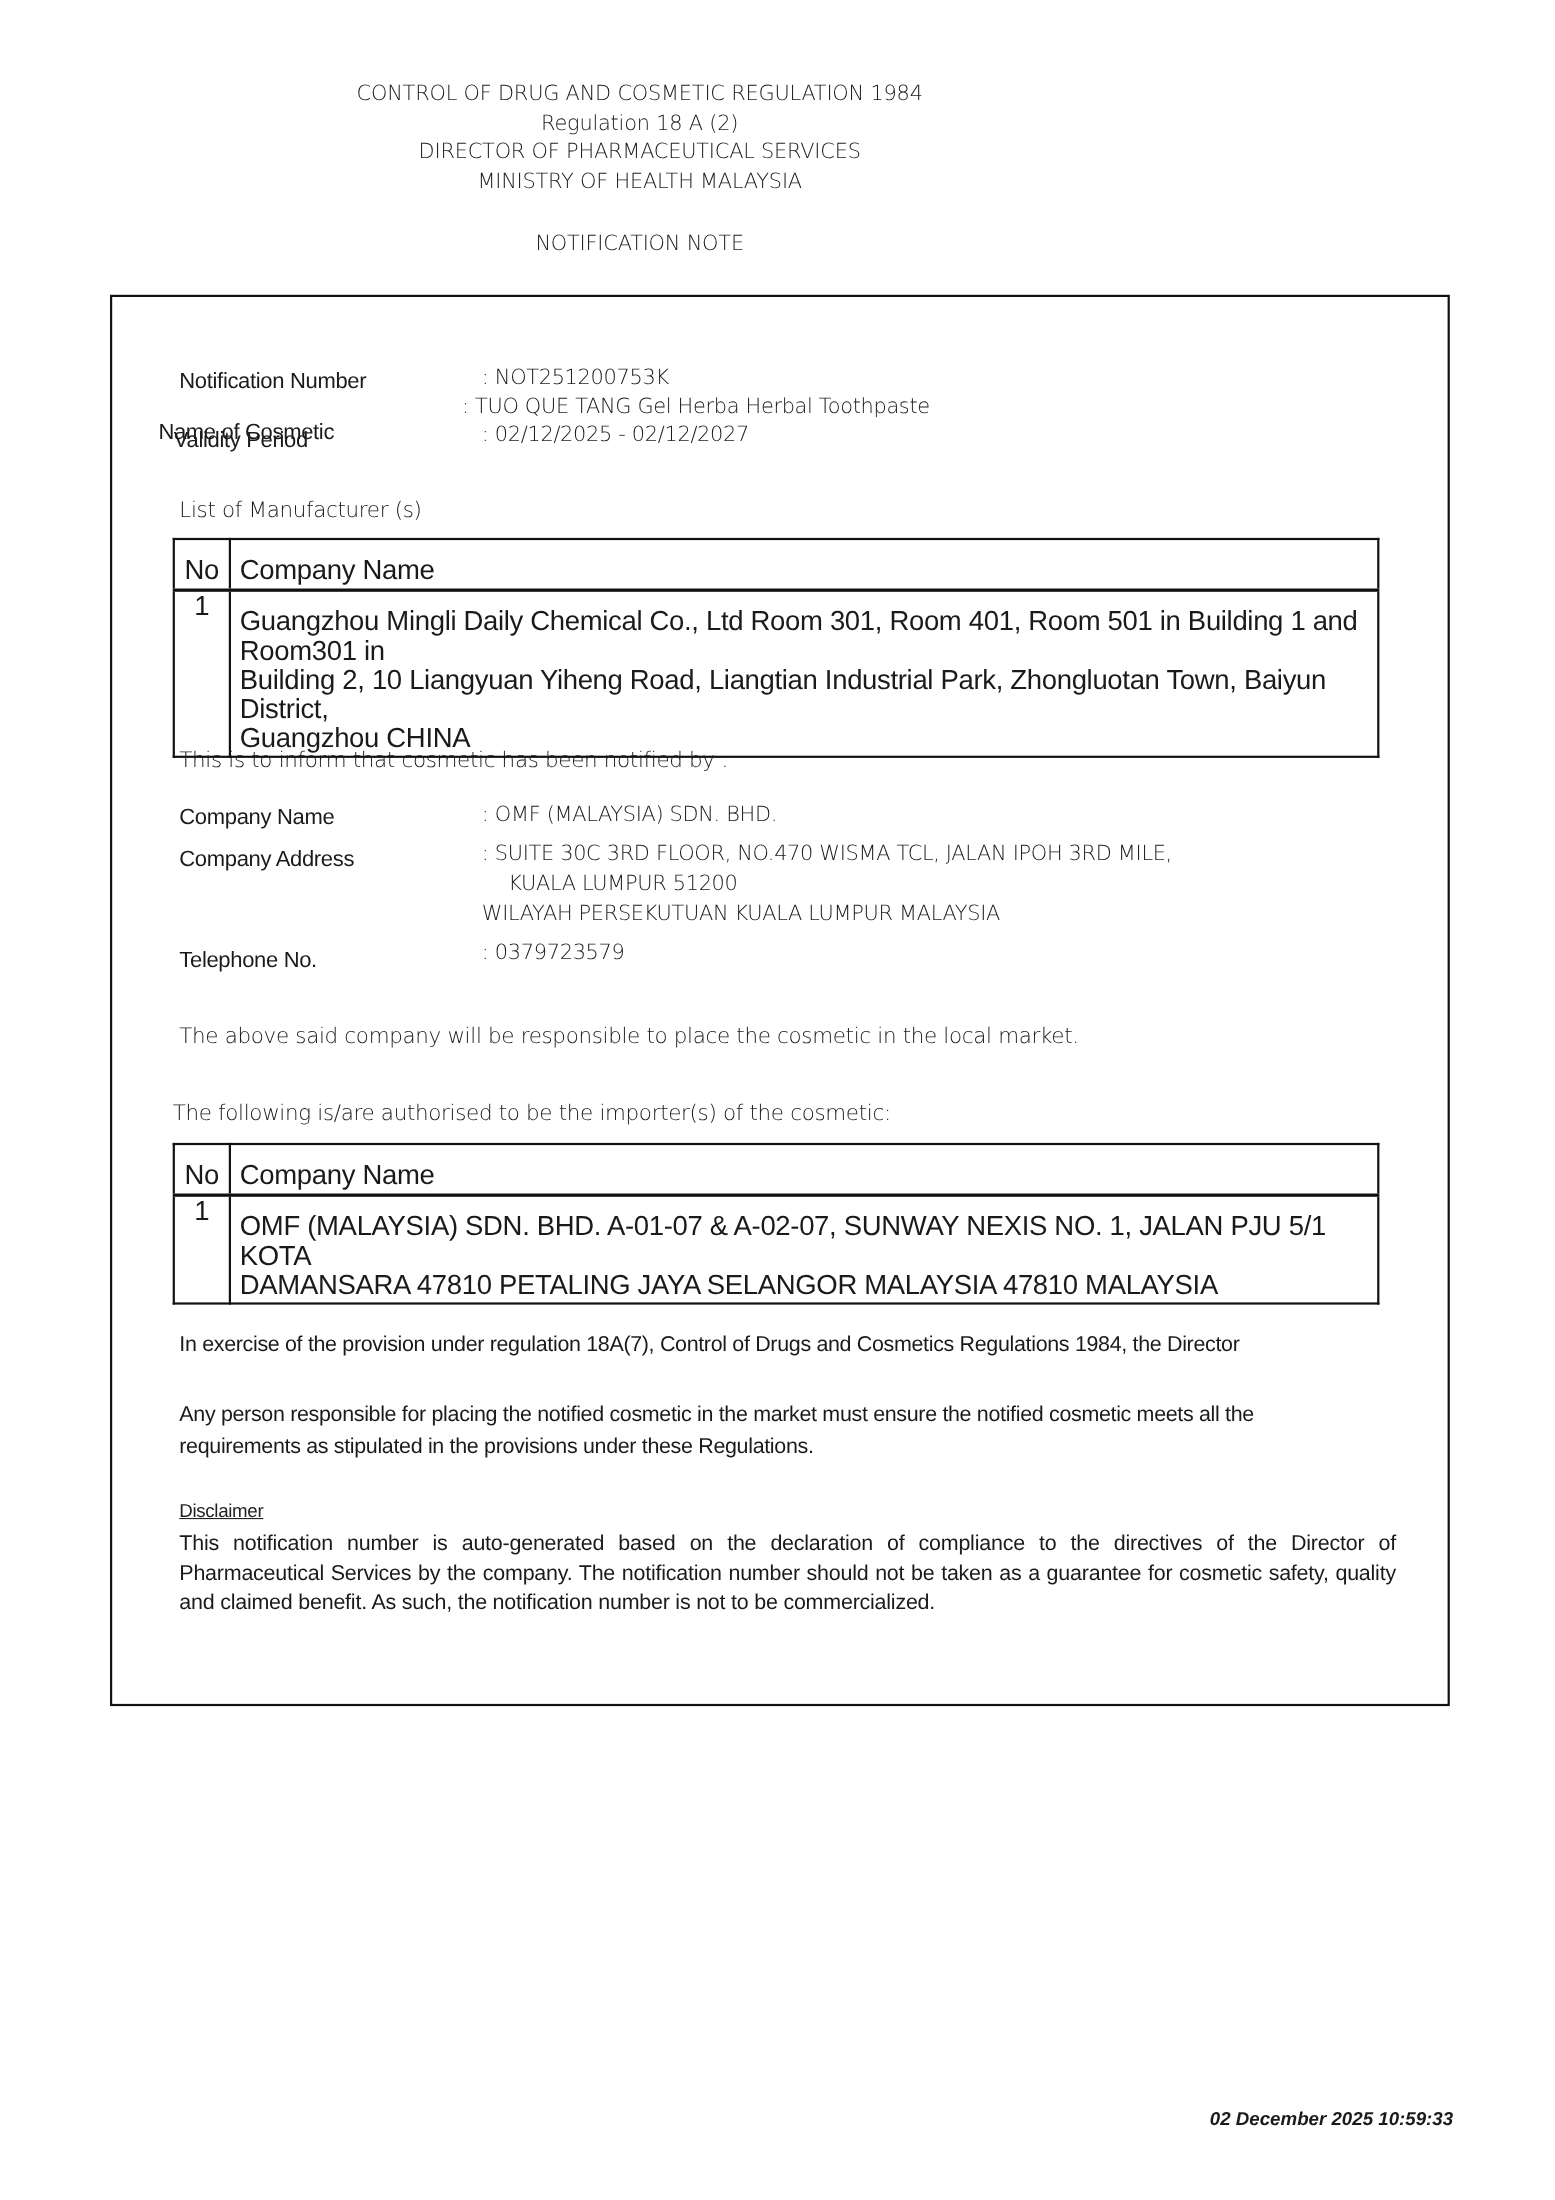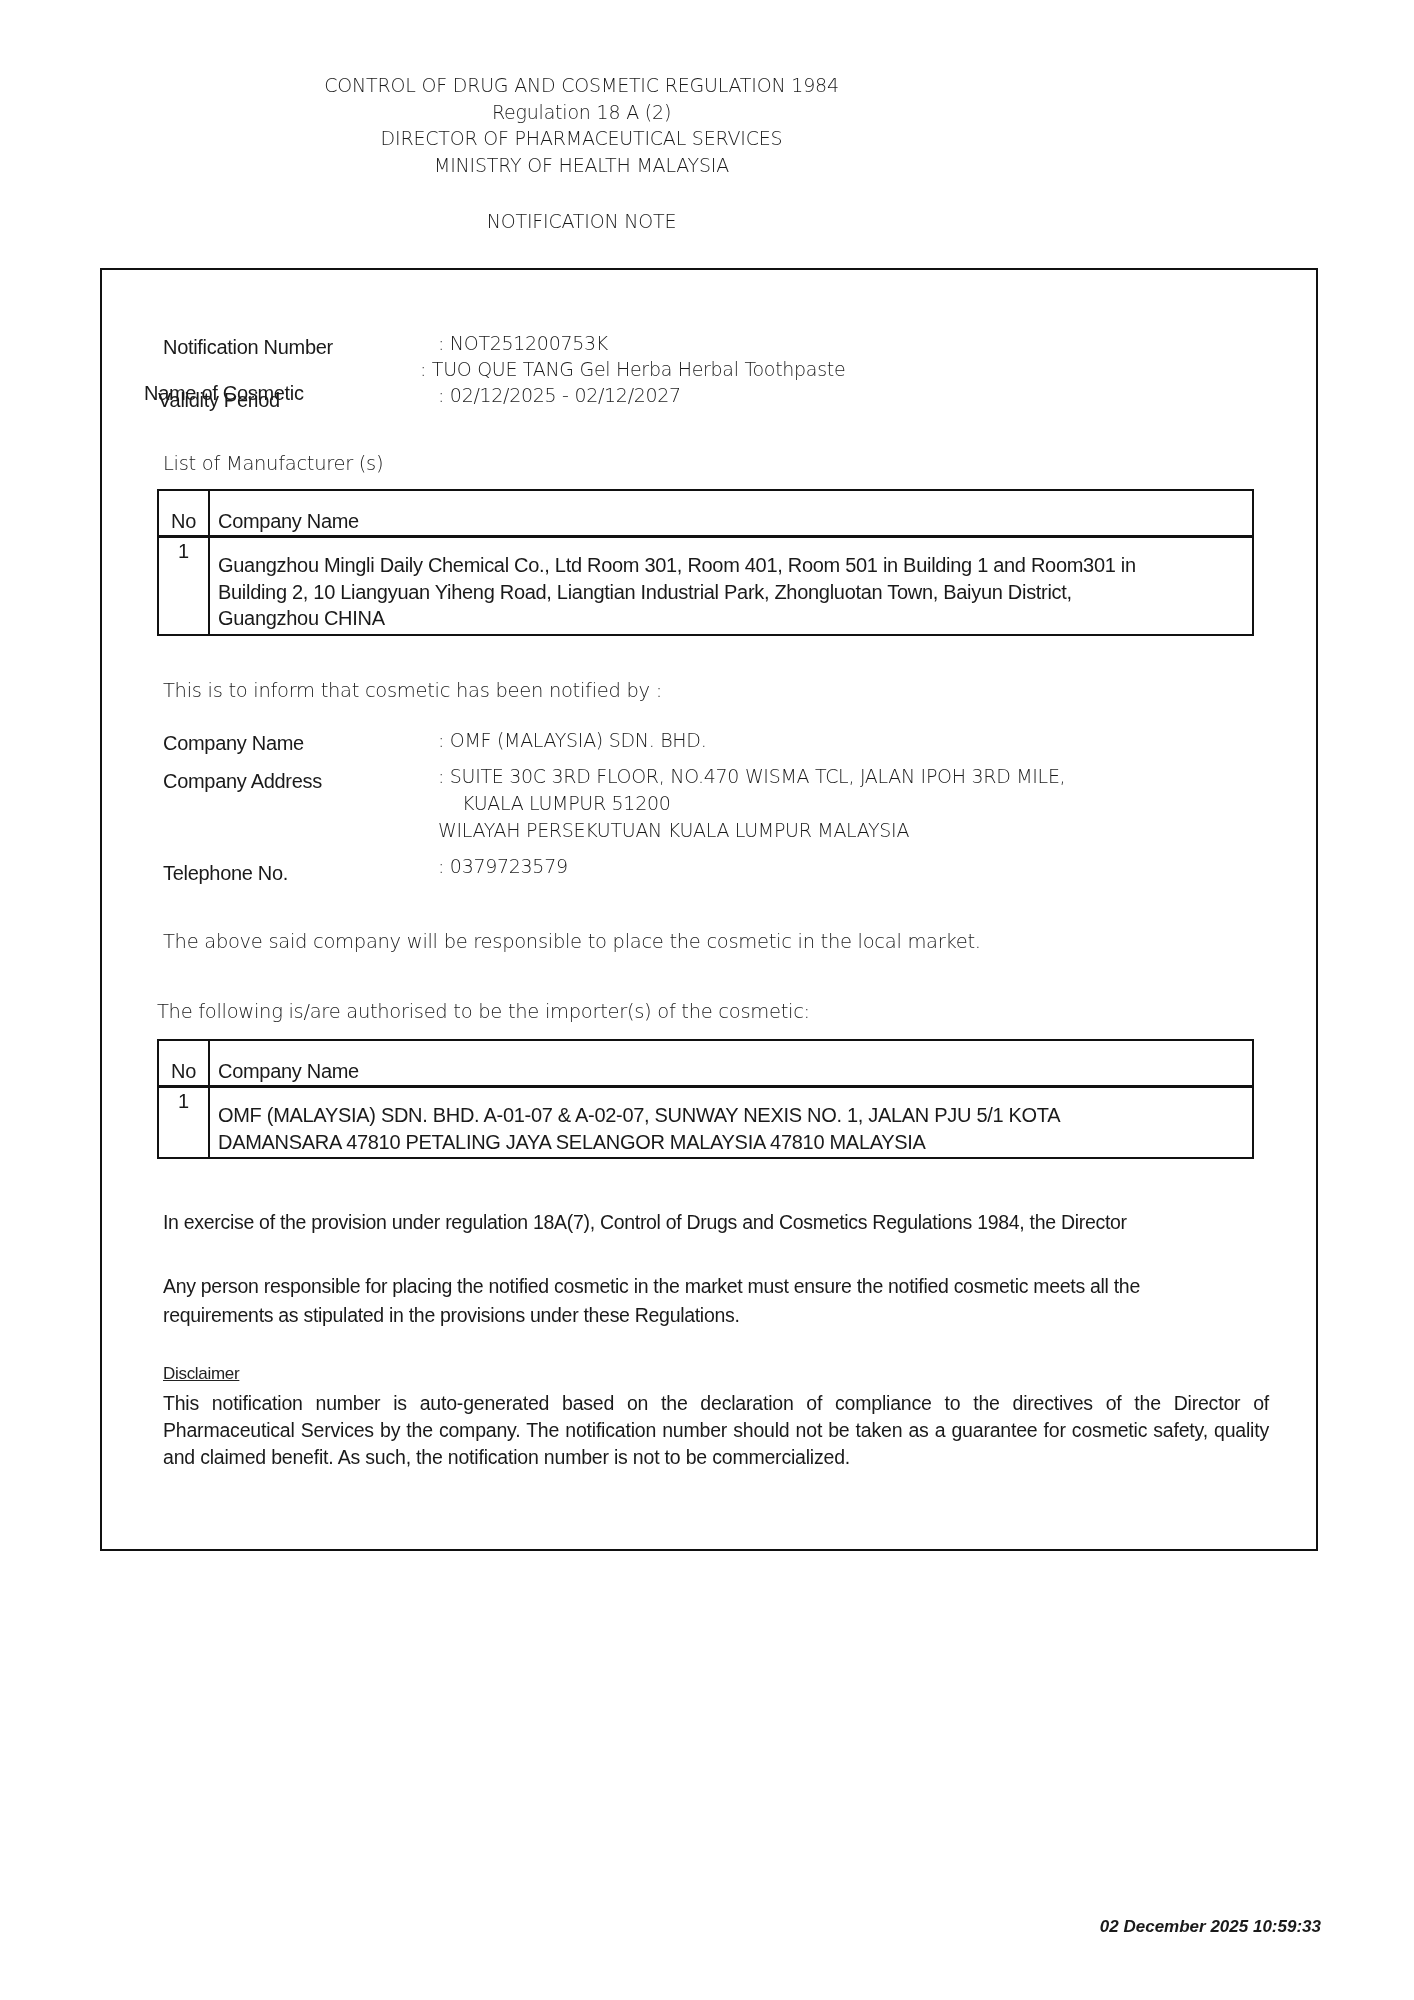--- a/index.html
+++ b/index.html
@@ -54,21 +54,21 @@
     .sentence {
       font-family: "DejaVu Sans", sans-serif;
       font-size: 19.5px;
       font-weight: 300;
       letter-spacing: -0.3px;
     }
     table.grid {
       position: absolute;
       border-collapse: collapse;
       font-family: "Liberation Sans", sans-serif;
-      font-size: 20px;
+      font-size: 25px;
       letter-spacing: -0.3px;
     }
     table.grid td, table.grid th {
       border: 2px solid #111;
       font-weight: normal;
       text-align: left;
       vertical-align: top;
       padding: 0 8px;
     }
     table.grid th {

